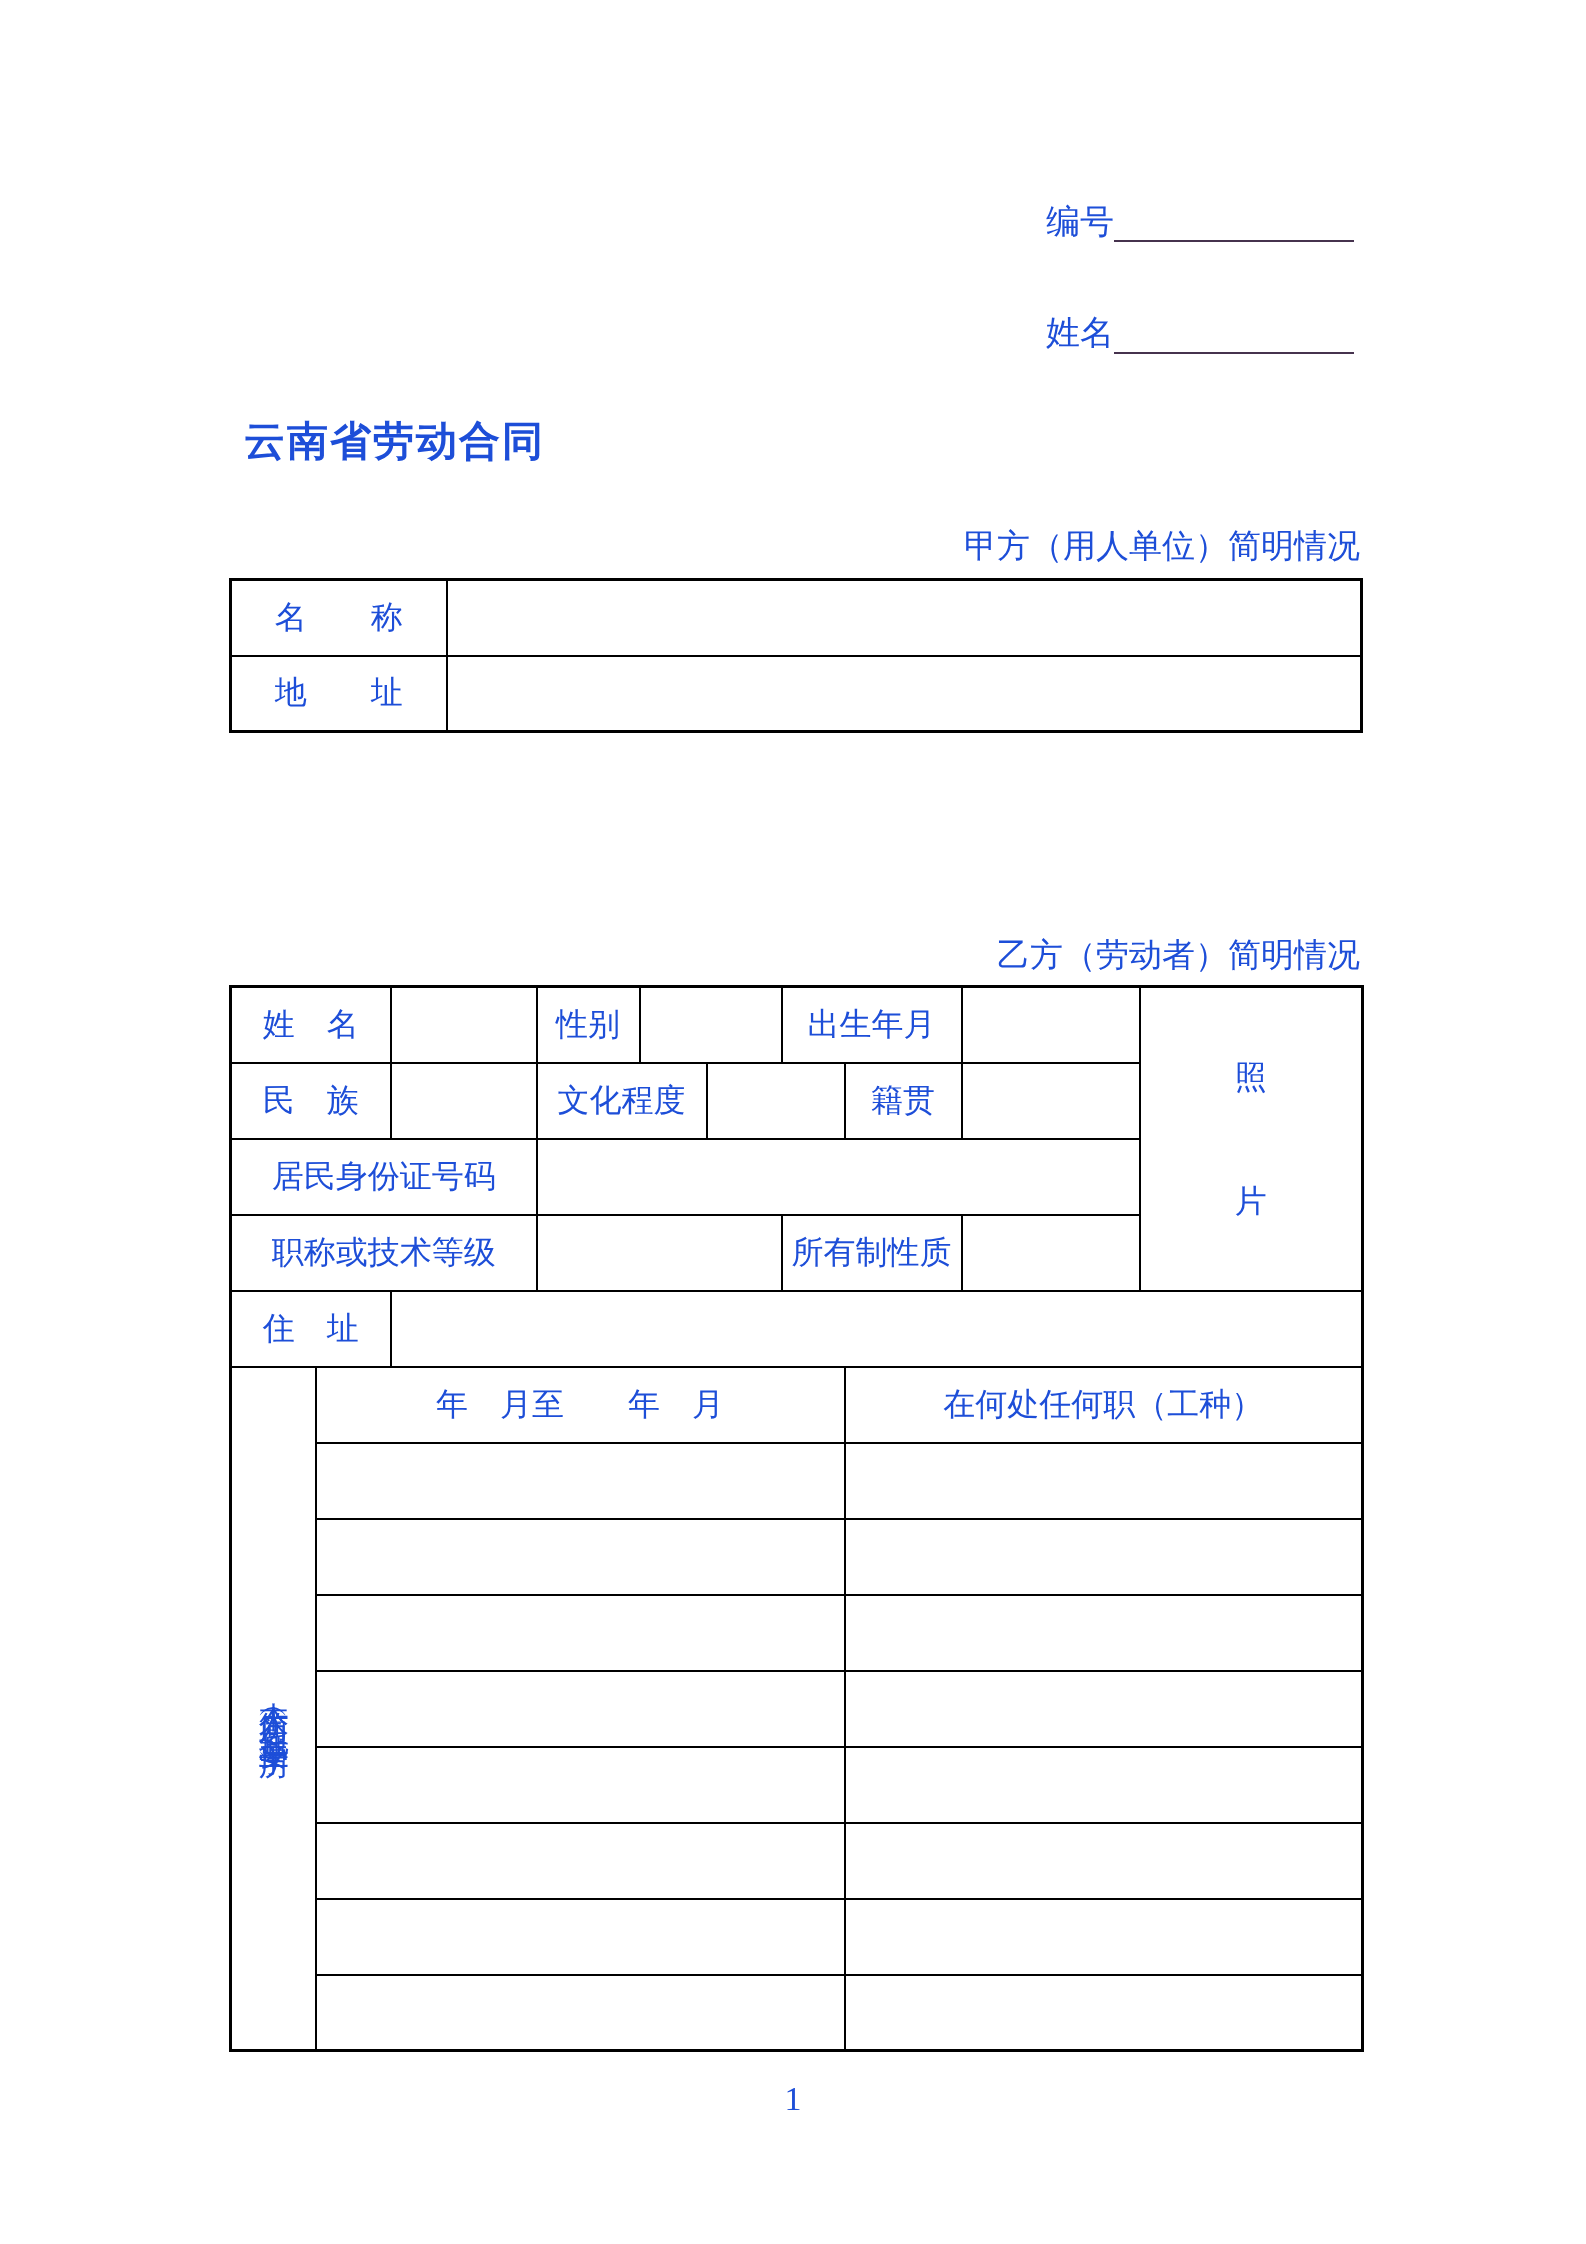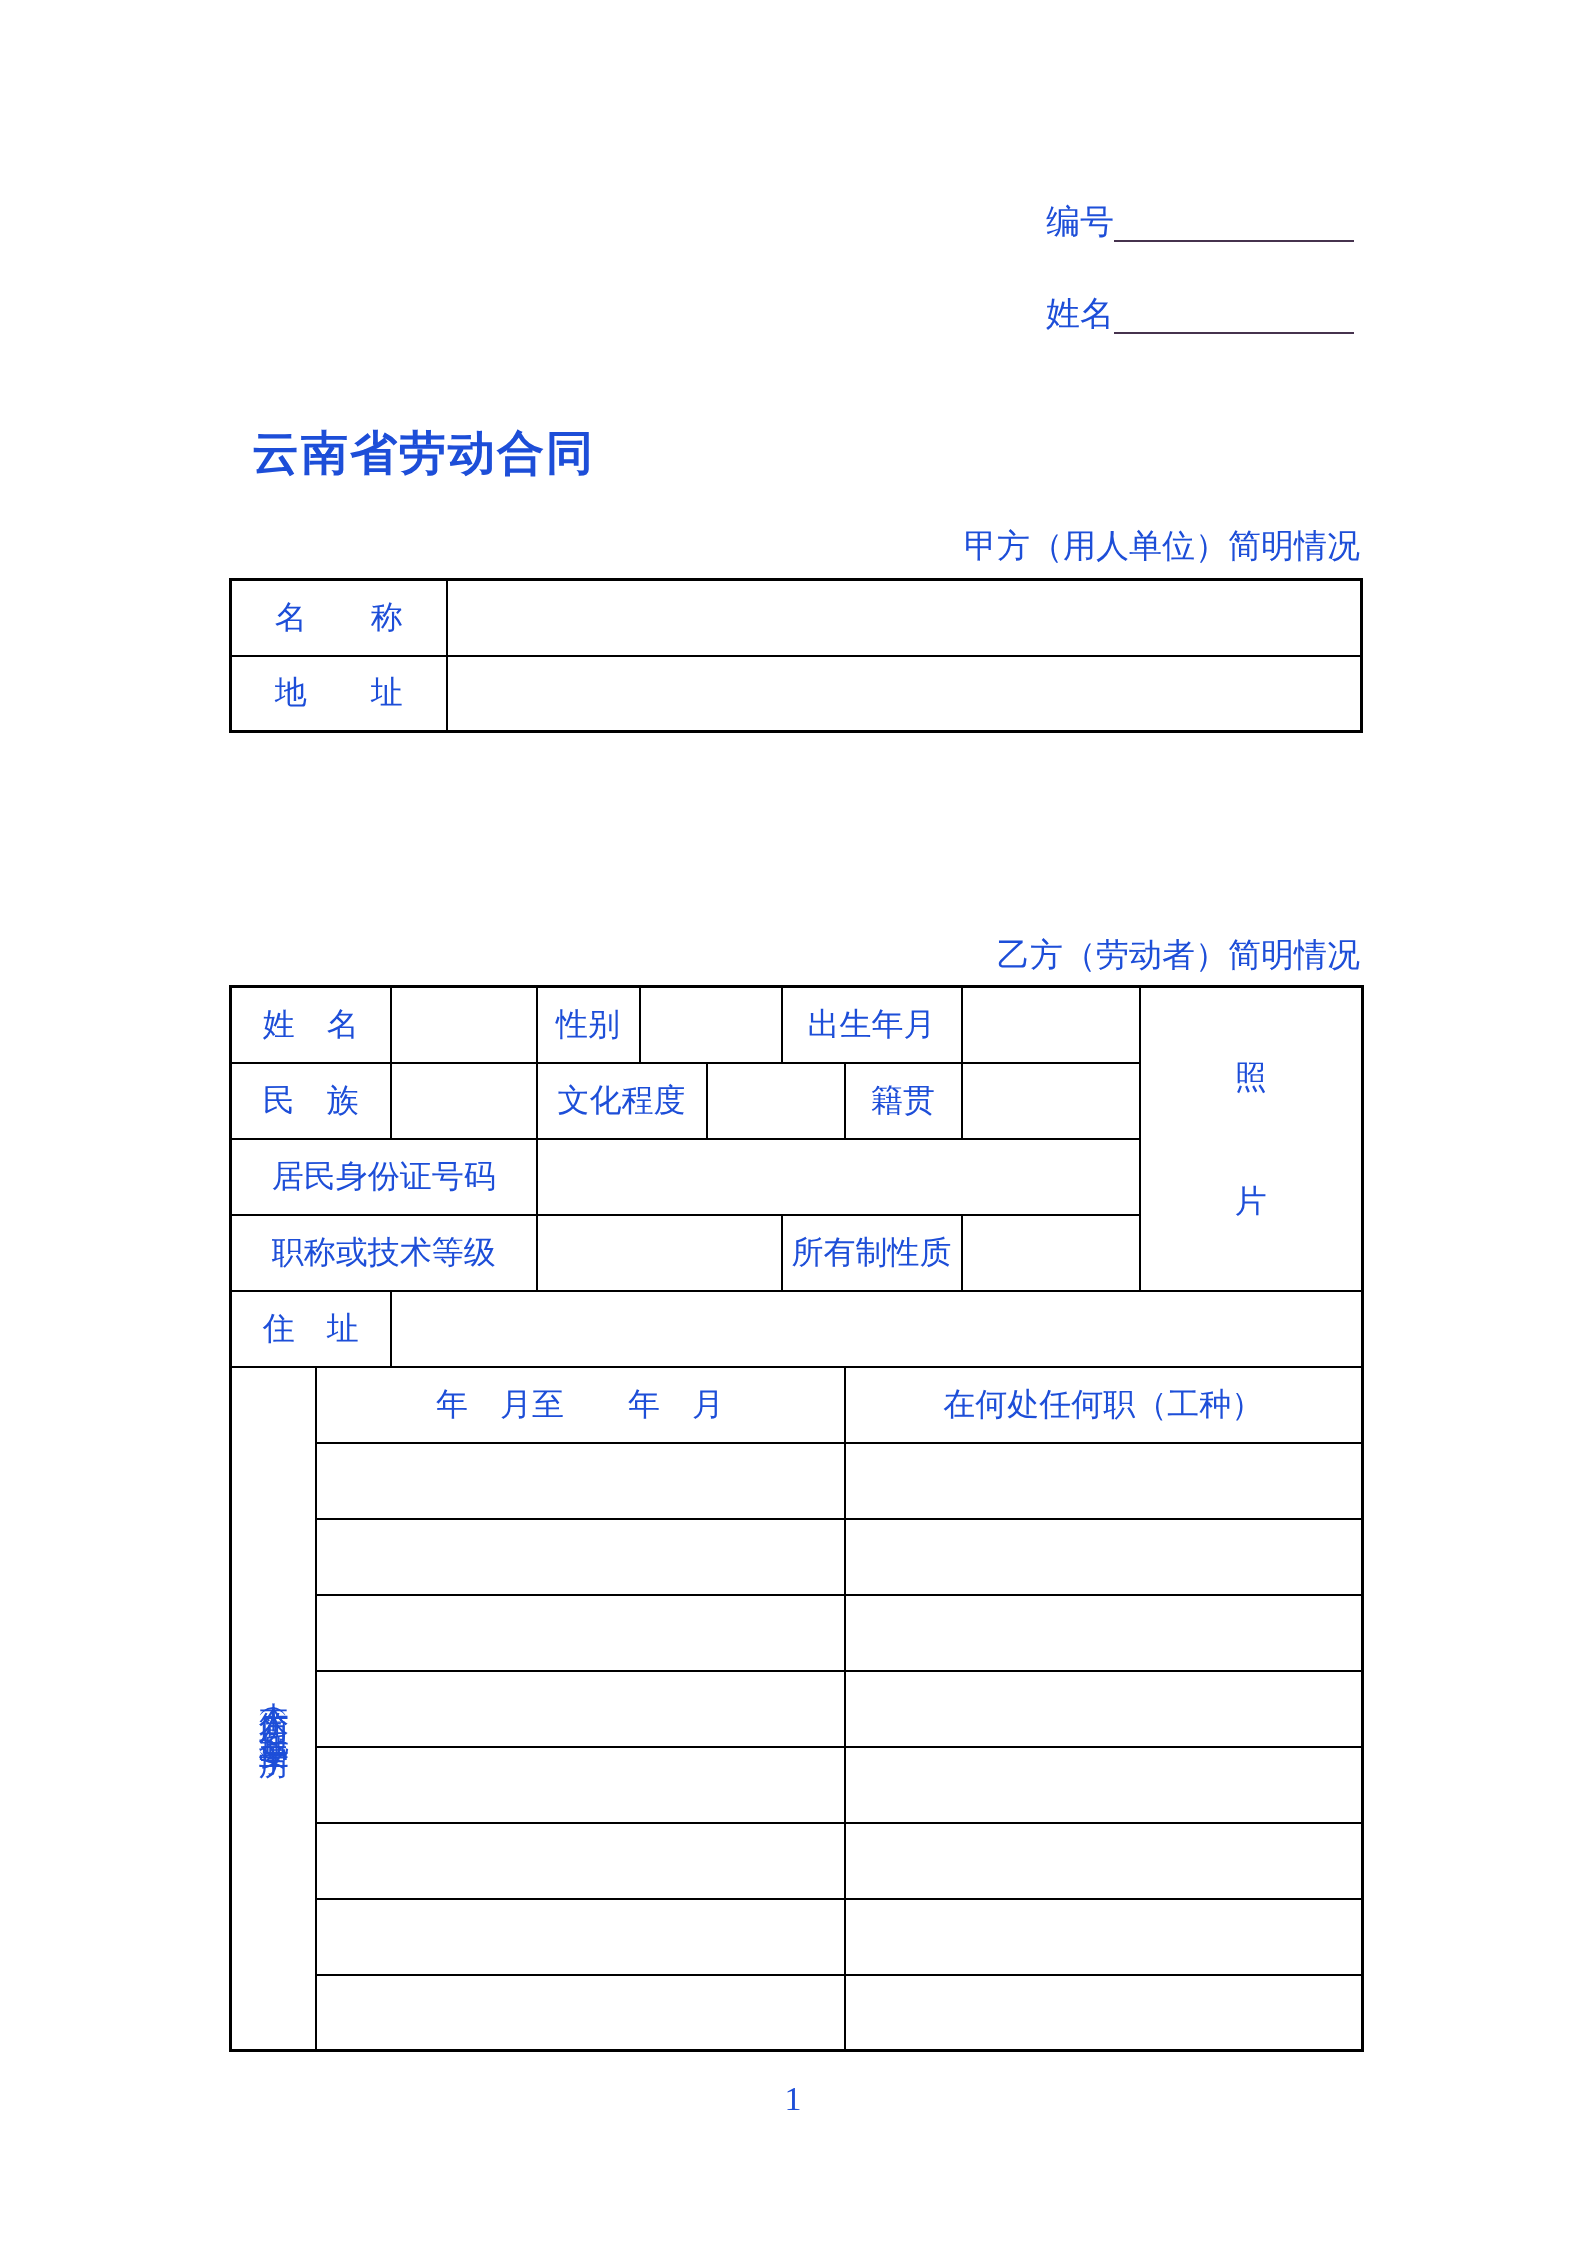--- a/index.html
+++ b/index.html
@@ -22,28 +22,28 @@
     line-height:1.2;
   }
   .blank-field .lbl{white-space:nowrap;}
   .blank-line{
     display:inline-block;
     width:240px;
     height:40px;
     border-bottom:2px solid #46324e;
   }
   #serial-field{top:200px;}
-  #name-field{top:292px;}
+  #name-field{top:312px;font-family:Liberation Serif, serif;}
 
   
   .doc-title{
     position:absolute;
     left:236px;top:406px;
-    margin:16px;
-    font-size:47px;
+    margin:8px;
+    font-size:41px;
     font-weight:bold;
     letter-spacing:2px;
   }
 
   
   .table-heading{
     position:absolute;
     left:229px;width:1131px;
     text-align:right;
     font-size:33px;

